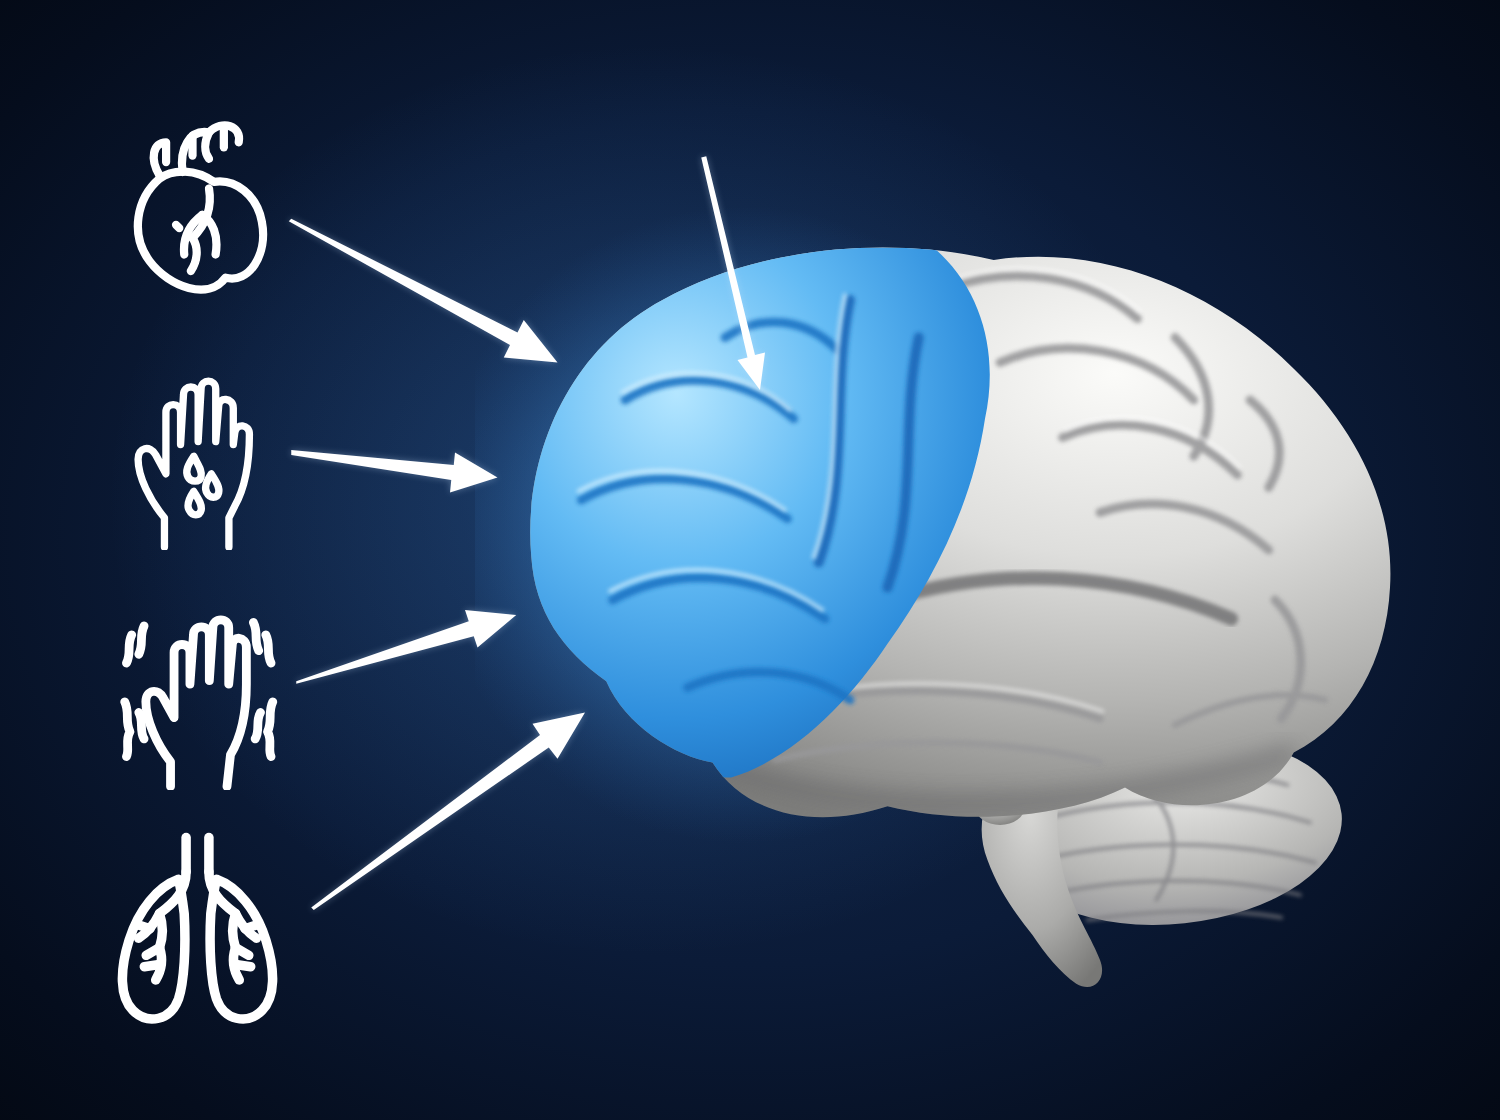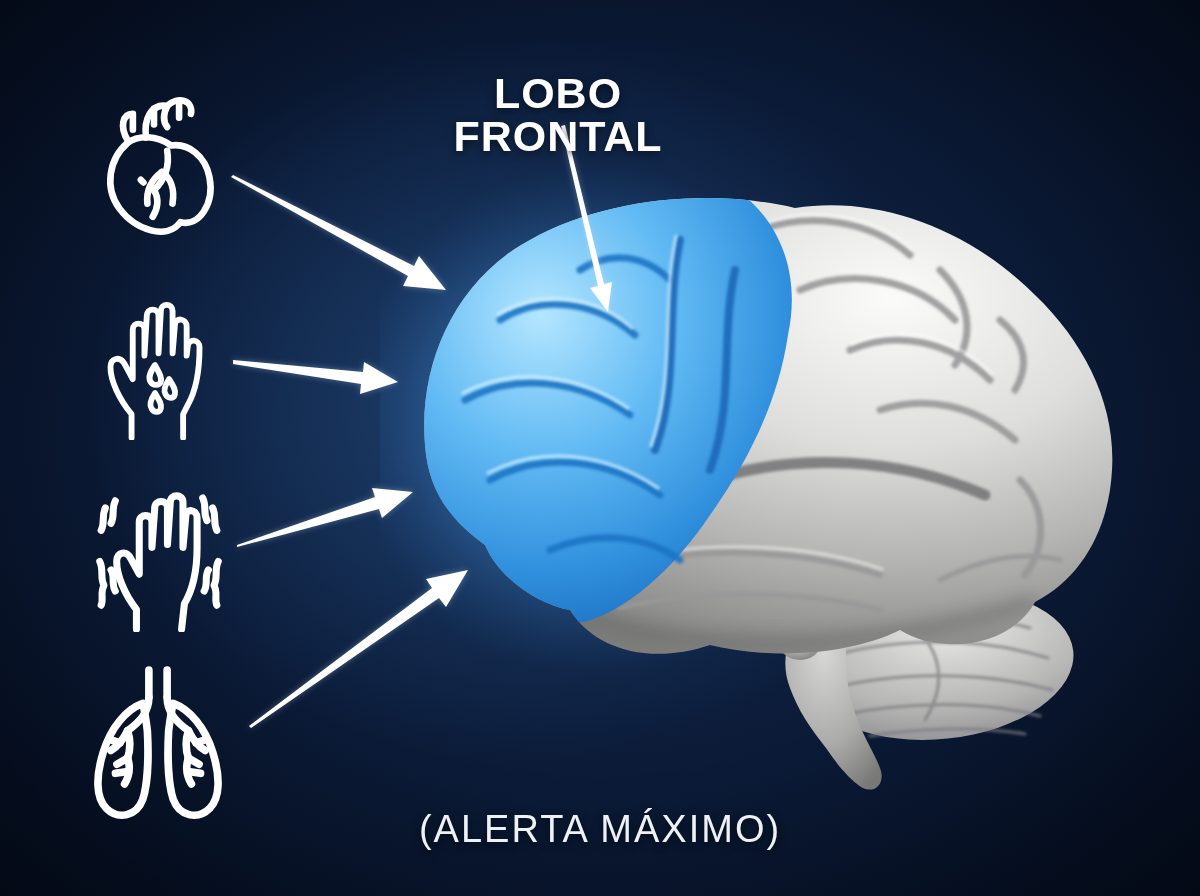--- a/index.html
+++ b/index.html
@@ -235,16 +235,14 @@
         <path d="M 70 44 C 73 50, 76 54, 81 57"></path>
         <path d="M 70 44 C 68 50, 68 56, 70 62"></path>
         <path d="M 75 52 L 81 50"></path>
         <path d="M 70 62 L 77 66"></path>
         <path d="M 70 62 C 68 68, 69 74, 72 79"></path>
         <path d="M 71 71 L 78 72"></path>
       </g>
     </svg>
   </div>
 
-  <div class="title">LOBO FRONTAL</div>
-  <div class="caption">(ALERTA MÁXIMO)</div>
 
 </div>
 
 </body></html>

